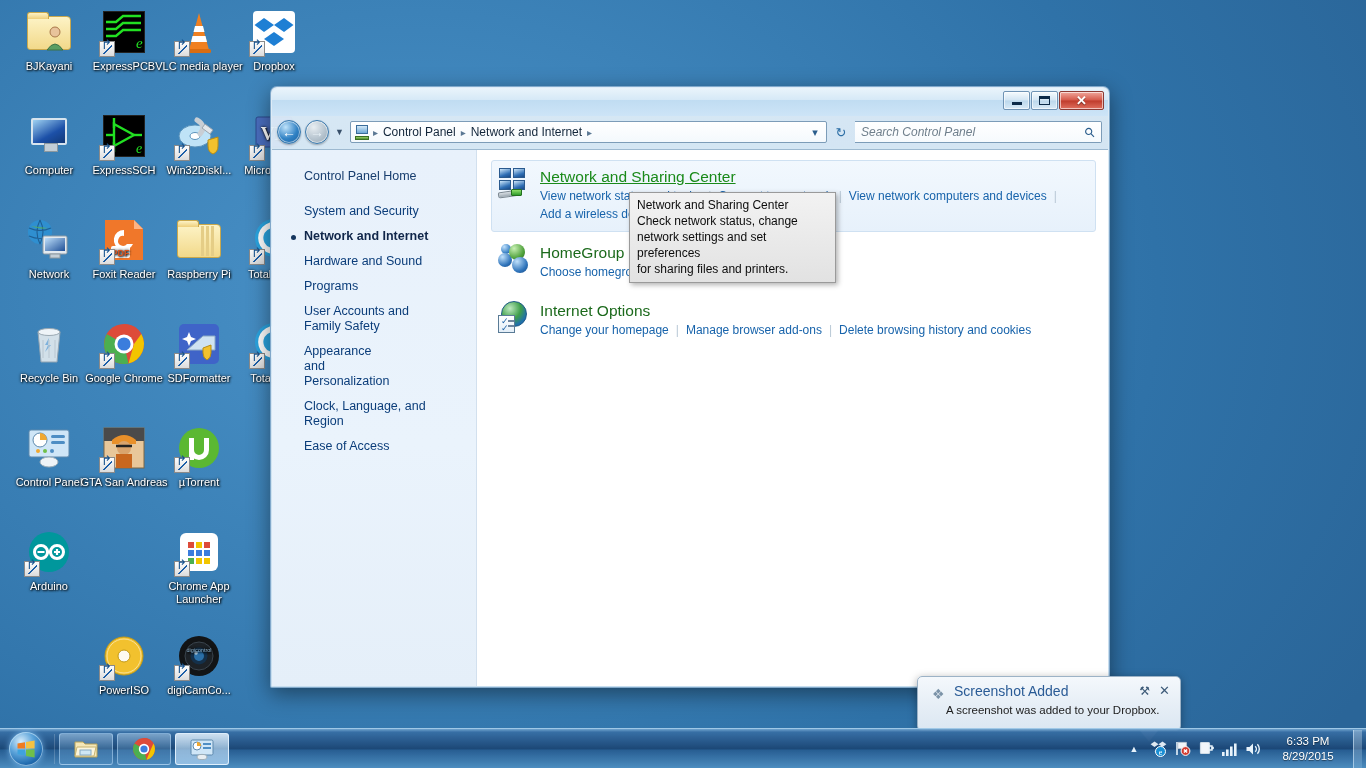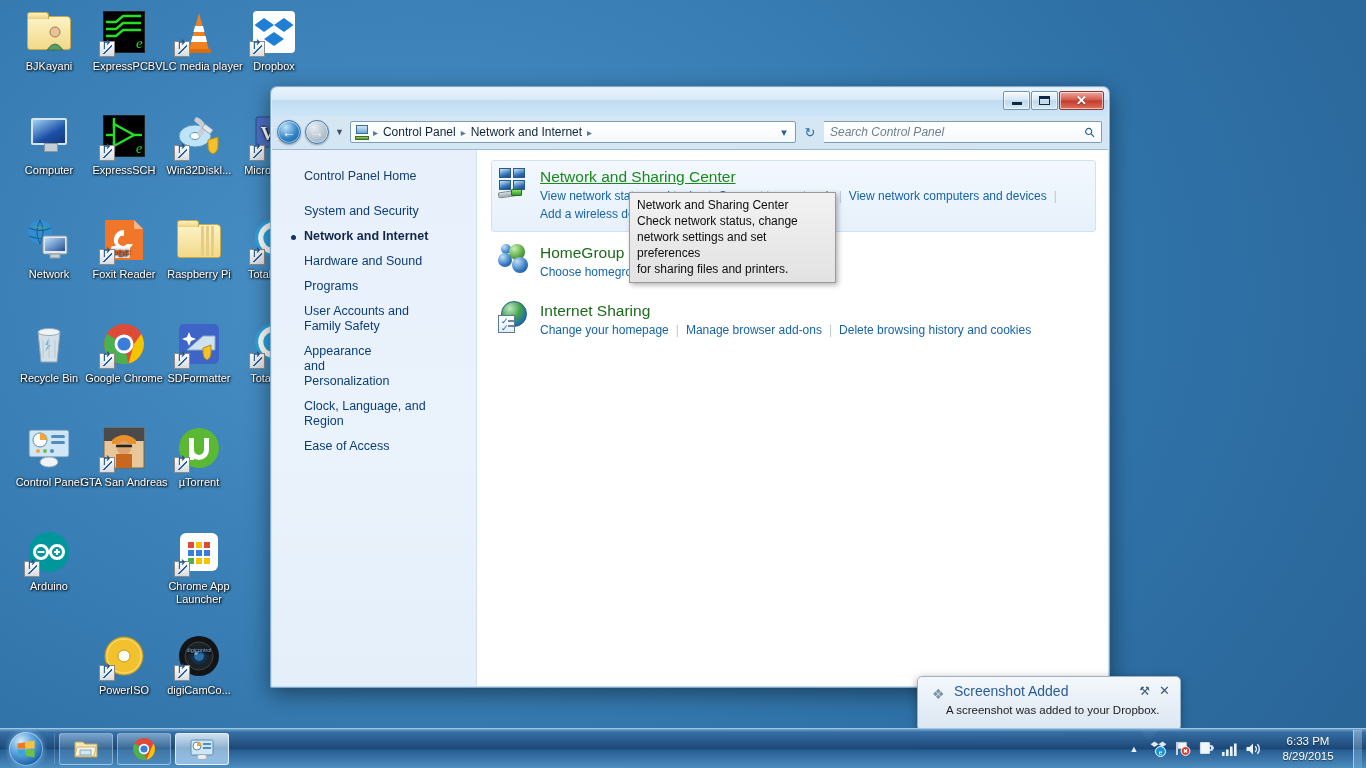--- a/index.html
+++ b/index.html
@@ -143,21 +143,21 @@
     background: linear-gradient(#d3e8f7,#6ea8d6); border:1px solid #3a6c9a; }
   .cp-icon .bas { position:absolute; left:1px; bottom:0px; width:14px; height:4px;
     background: linear-gradient(#9ccf6a,#4f9030); border:1px solid #3b6f22; }
   .abtn {
     width:16px; height:16px; color:#2a5d8c; font-size:11px;
     display:flex; align-items:center; justify-content:center;
   }
   .refresh { width:20px; height:22px; display:flex; align-items:center; justify-content:center;
     color:#2c6ea5; font-size:13px; border:1px solid transparent; border-radius:2px; }
   #searchbox {
-    width: 278px; height:22px;
+    width: 247px; height:22px;
     background: linear-gradient(180deg,#ffffff,#f6fafd);
     border:1px solid #7c9cb8; border-left:none; border-radius:0 2px 2px 0;
     display:flex; align-items:center; padding:0 6px;gap:40px;
   }
   #searchbox .ph { flex:1; font-style:italic; font-size:12px; color:#6f7f8c; }
   #searchbox .mag { color:#2a5d8c; font-size:13px; transform: rotate(-45deg); }
 
   #clientarea {
     position:absolute; left:1px; right:1px; top:62px; bottom:1px;
     background:#fff; border-top:1px solid #9db9d0;
@@ -694,21 +694,21 @@
       <div class="cat" style="margin-top:4px">
         <div class="cat-ico ico-io">
           <span class="globe"></span>
           <span class="page">
               <span class="ck">✓<br>✓</span>
             <span class="ln" style="top:4px"></span>
               <span class="ln" style="top:9px"></span>
             </span>
         </div>
         <div class="cat-body">
-          <div class="cat-title">Internet Sharing</div>
+          <div class="cat-title">Internet Options</div>
           <div class="cat-links">
             <a>Change your homepage</a><span class="lsep">|</span><a>Manage browser add-ons</a><span class="lsep">|</span><a>Delete browsing history and cookies</a>
           </div>
         </div>
       </div>
 
       <div id="tooltip">
         <div>Network and Sharing Center</div>
         <div>Check network status, change</div>
         <div>network settings and set preferences</div>

